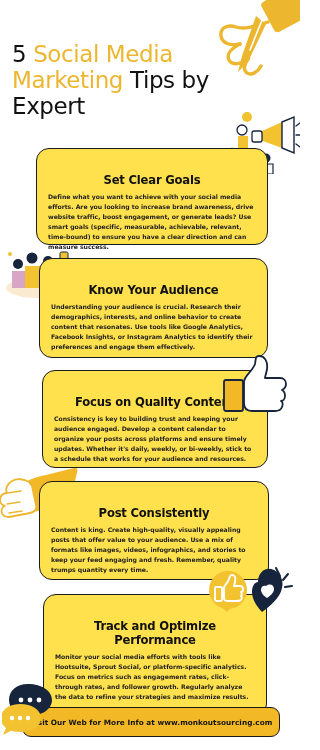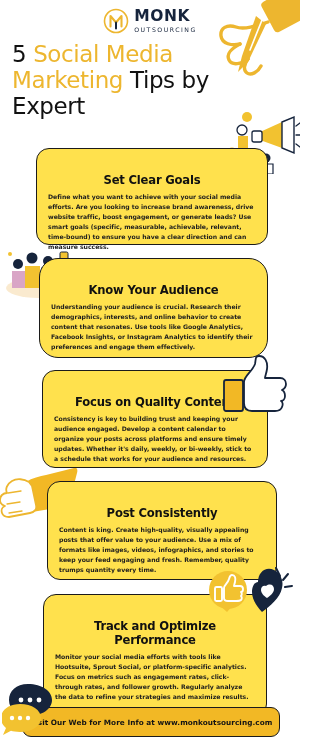--- a/index.html
+++ b/index.html
@@ -89,23 +89,23 @@
   .card-body {
     font-family: "DejaVu Sans", sans-serif;
     font-weight: bold;
     font-size: 6.15px;
     line-height: 1.62;
     color: #1d1d1d;
     letter-spacing: -0.02px;
   }
 
   #card-1 { left: 36px; top: 148px; width: 232px; height: 97px; }
-  #card-2 { left: 39px; top: 258px; width: 229px; height: 100px; border-radius: 19px; }
+  #card-2 { left: 39px; top: 258px; width: 229px; height: 100px; }
   #card-3 { left: 42px; top: 370px; width: 226px; height: 98px; }
-  #card-4 { left: 39px; top: 481px; width: 230px; height: 99px; margin-left: 8px; }
+  #card-4 { left: 39px; top: 481px; width: 230px; height: 99px; }
   #card-5 { left: 43px; top: 594px; width: 224px; height: 123px; }
 
   
   .footer-pill {
     position: absolute;
     left: 22px;
     top: 707px;
     width: 258px;
     height: 30px;
     box-sizing: border-box;
@@ -134,31 +134,20 @@
   #deco-thumb-outline { left: 222px; top: 354px; width: 66px; height: 62px; }
   #deco-thumb-yellow { left: -4px; top: 462px; width: 82px; height: 66px; }
   #deco-badge-heart { left: 200px; top: 566px; width: 96px; height: 68px; }
   #deco-chat { left: 2px; top: 682px; width: 64px; height: 58px; }
 </style>
 </head>
 <body>
 
 <div class="page">
 
-  <div class="logo-row">
-    <svg class="logo-mark" viewBox="0 0 52 52">
-      <circle cx="26" cy="26" r="23" fill="none" stroke="#edb62f" stroke-width="3.2"></circle>
-      <path d="M15 37 L15 16 L26 29 L37 16 L37 37" fill="none" stroke="#edb62f" stroke-width="4.2" stroke-linecap="round" stroke-linejoin="round"></path>
-      <path d="M26 29 L26 41" stroke="#16243c" stroke-width="4" stroke-linecap="round"></path>
-    </svg>
-    <div class="logo-text">
-      <span class="logo-main">MONK</span>
-      <span class="logo-sub">OUTSOURCING</span>
-    </div>
-  </div>
 
   <svg class="deco" id="deco-hand-pen" viewBox="0 0 108 86">
     <rect x="70" y="2" width="46" height="34" rx="4" fill="#edb62f" transform="rotate(-28 82 18)"></rect>
     <path d="M72 28 C60 32 48 36 40 33 C31 30 24 34 25 42 C26 50 36 52 44 50" fill="none" stroke="#edb62f" stroke-width="3.4" stroke-linecap="round"></path>
     <path d="M44 50 C36 54 30 60 33 66 C36 72 46 70 52 65" fill="none" stroke="#edb62f" stroke-width="3.4" stroke-linecap="round"></path>
     <path d="M52 65 C48 70 47 76 51 79 C55 82 62 78 65 72" fill="none" stroke="#edb62f" stroke-width="3.4" stroke-linecap="round"></path>
     <path d="M60 22 L46 62 L42 78 L52 68 L70 30 Z" fill="#edb62f"></path>
     <path d="M66 26 L54 56" stroke="#ffffff" stroke-width="1.6" stroke-linecap="round"></path>
   </svg>
 

